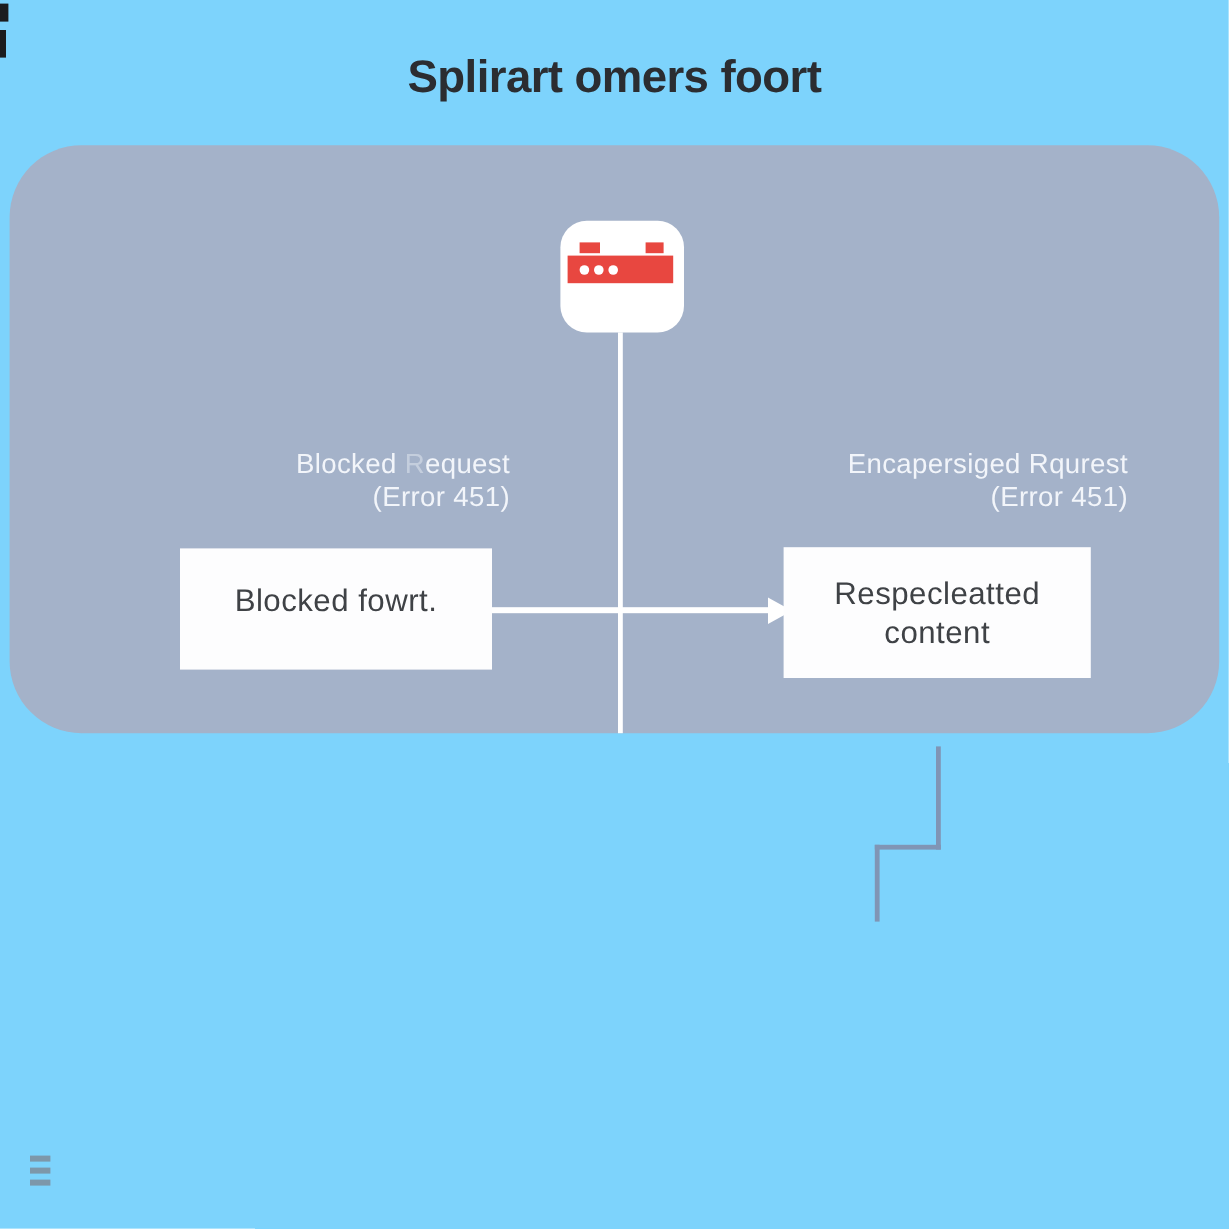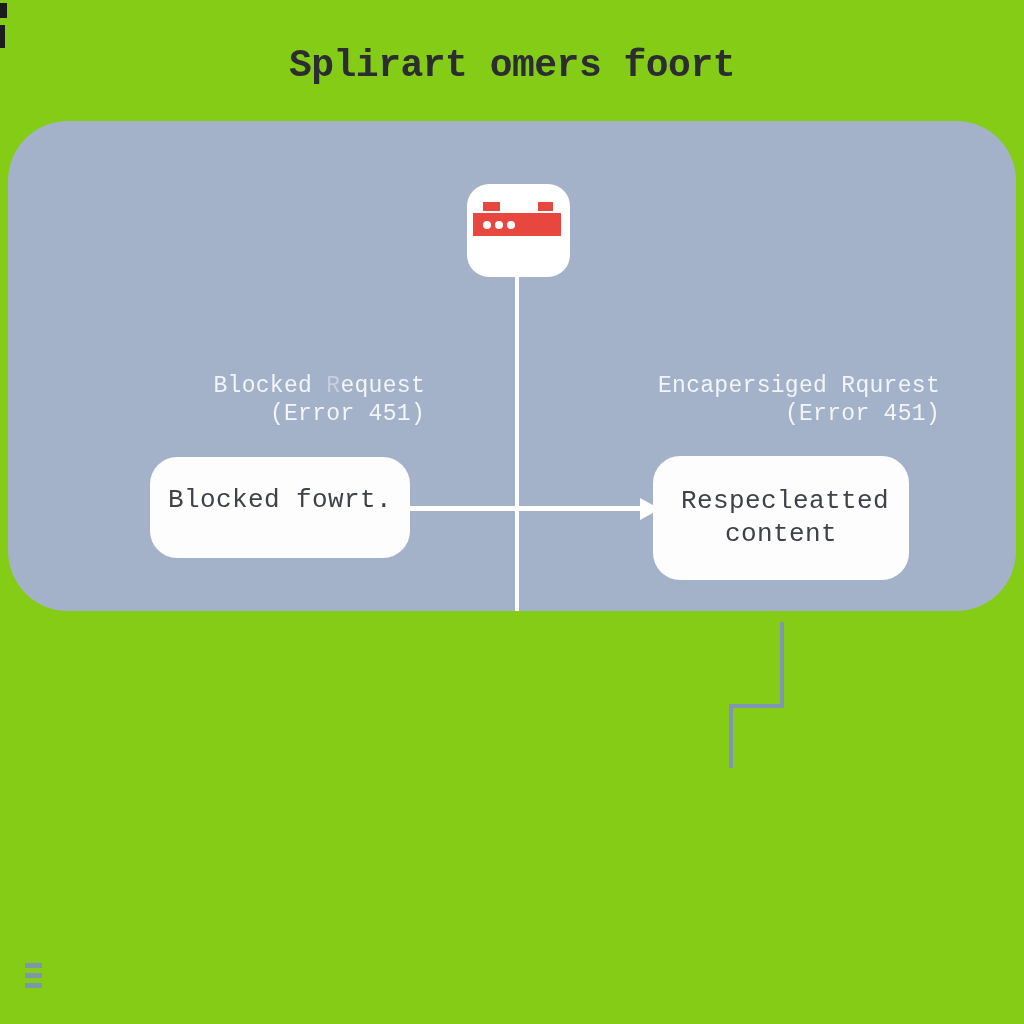--- a/index.html
+++ b/index.html
@@ -1,17 +1,17 @@
 <!DOCTYPE html>
 <html><head>
 <meta charset="utf-8">
 <style>
   html,body{margin:0;padding:0;background:#ffffff;}
   body{width:1024px;height:1024px;overflow:hidden;font-family:"Liberation Sans",sans-serif;}
-  .stage{position:relative;width:1024px;height:1024px;background:#84cc16;font-family:Liberation Mono, monospace;}
+  .stage{position:relative;width:1024px;height:1024px;background:#7dd3fc;}
 
   .edge-mark{position:absolute;left:0;background:#1b1c1e;}
   .edge-mark.m1{top:3px;width:7px;height:15px;}
   .edge-mark.m2{top:25px;width:5px;height:23px;}
 
   .title{position:absolute;top:44px;left:0;width:100%;text-align:center;
          font-size:38px;font-weight:bold;color:#2b2d31;letter-spacing:-0.5px;}
 
   .panel{position:absolute;left:8px;top:121px;width:1008px;height:490px;
          background:#a4b2c9;border-radius:60px;}
@@ -27,25 +27,25 @@
   .router .dot.d1{left:10px;} .router .dot.d2{left:22px;} .router .dot.d3{left:34px;}
 
   .vline{position:absolute;left:507px;top:156px;width:4px;height:334px;background:#ffffff;}
 
   .panel-label{position:absolute;text-align:right;color:#f2f5fa;
                font-size:23px;line-height:28px;letter-spacing:0.3px;}
   .panel-label.left{left:117px;top:251px;width:300px;}
   .panel-label.right{left:612px;top:251px;width:320px;}
   .ghost{opacity:0.42;}
 
-  .node-box{position:absolute;background:#fdfdfe;border-radius:27px;
+  .node-box{position:absolute;background:#fdfdfe;border-radius:0;
             display:flex;align-items:center;justify-content:center;text-align:center;
             color:#3f4246;font-size:26px;line-height:33px;letter-spacing:0.4px;}
   .node-box.left{left:142px;top:336px;width:260px;height:101px;padding-bottom:14px;box-sizing:border-box;}
-  .node-box.right{left:645px;top:335px;width:256px;height:124px;}
+  .node-box.right{left:645px;top:335px;width:256px;height:109px;}
   .node-box.right .txt{width:200px;}
 
   .arrow-shaft{position:absolute;left:402px;top:385px;width:232px;height:5px;background:#ffffff;}
   .arrow-head{position:absolute;left:632px;top:377px;width:0;height:0;
               border-left:20px solid #ffffff;border-top:11px solid transparent;border-bottom:11px solid transparent;}
 
   .connector{position:absolute;background:#8095b5;}
   .connector.seg1{left:780px;top:622px;width:4px;height:86px;}
   .connector.seg2{left:729px;top:704px;width:55px;height:4px;}
   .connector.seg3{left:729px;top:704px;width:4px;height:64px;}

